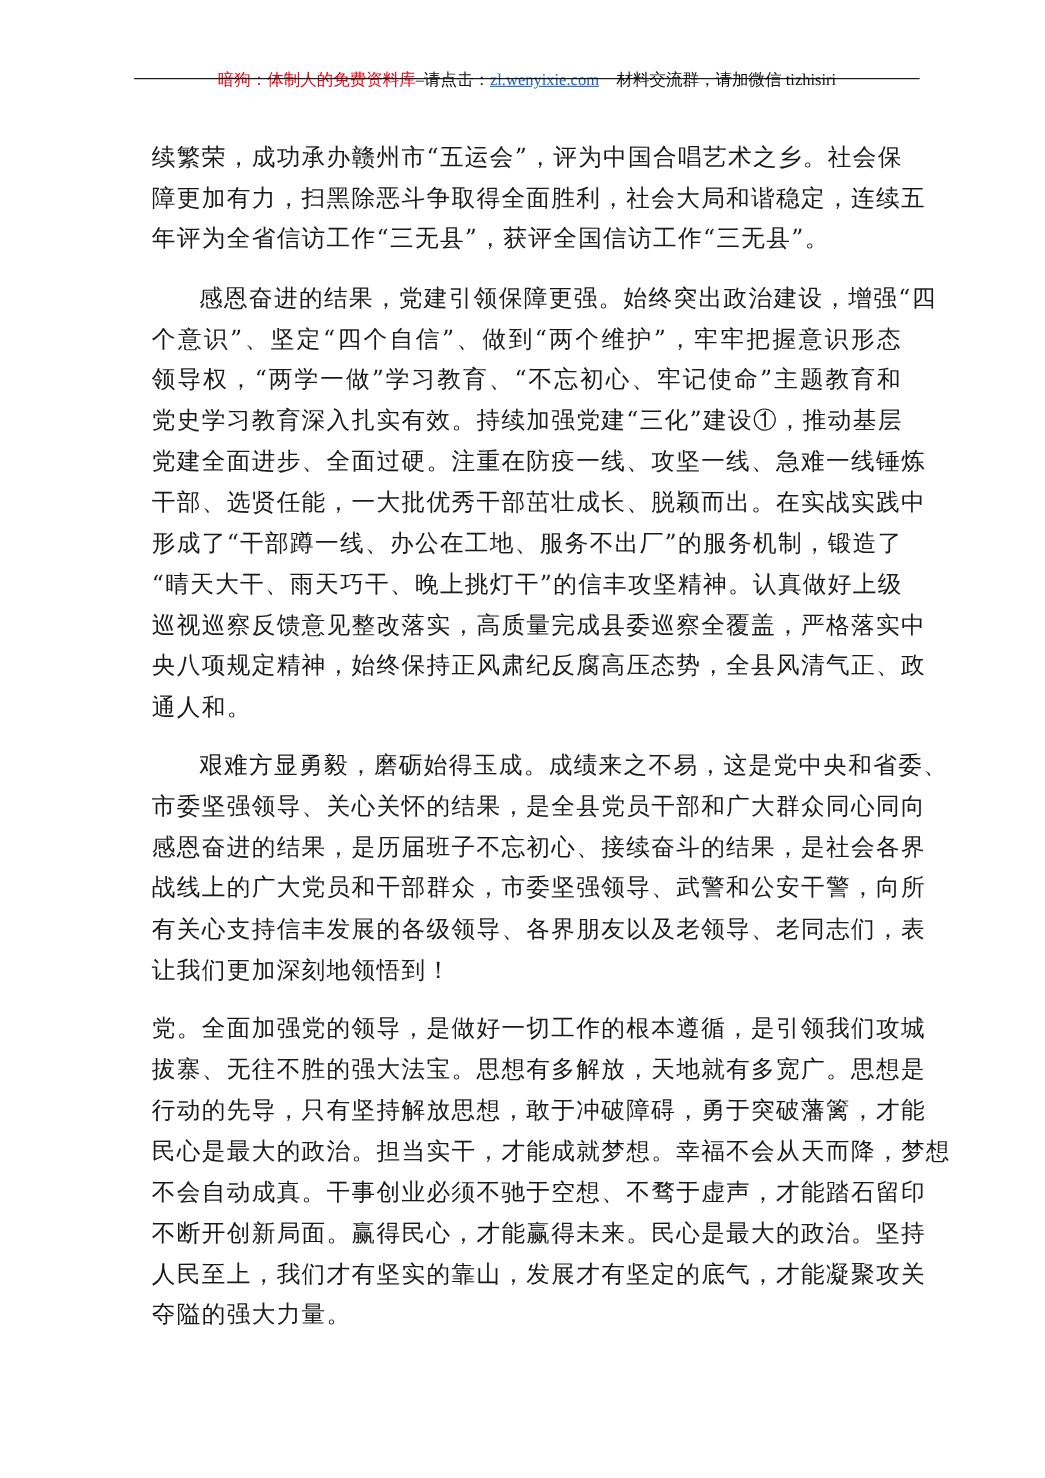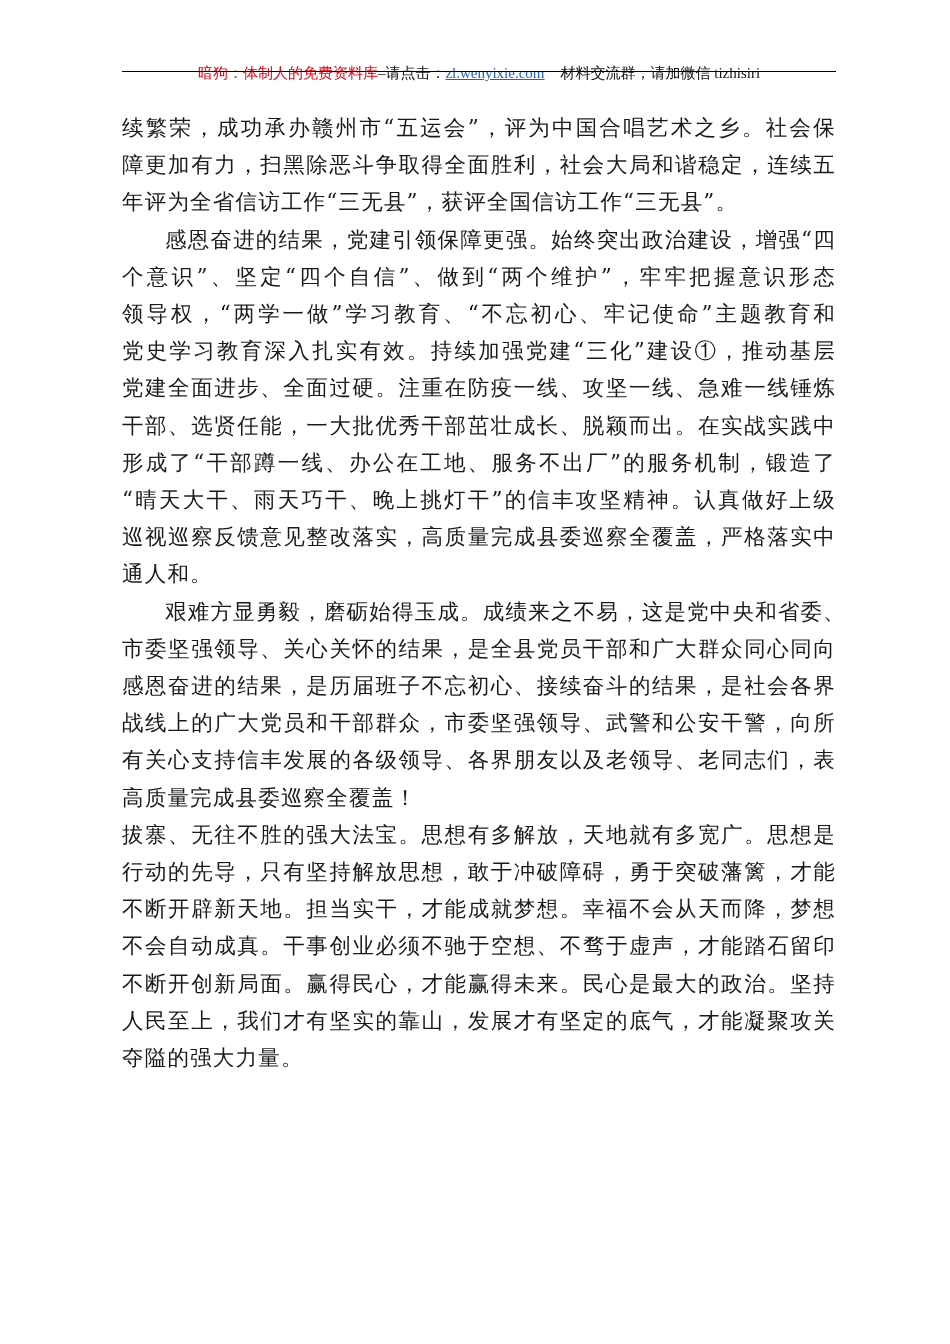--- a/index.html
+++ b/index.html
@@ -15,21 +15,21 @@
   .header .gap { display: inline-block; width: 16px; }
   .rule {
     position: absolute; left: 122px; top: 71px; width: 714px; height: 0;
     border-top: 1.3px solid #000000;
   }
   .content {
     position: absolute; left: 122px; top: 109px; width: 714px;
     font-family: "DejaVu Serif", serif; font-size: 21.5px; color: #1a1a1a;
     line-height: 37.2px; letter-spacing: 1.2px; text-align: justify;
   }
-  .content p { margin: 0; text-indent: 2em; }
+  .content p { margin: 16px; text-indent: 2em; }
   .content p.cont { text-indent: 0; }
   .line { display: block; white-space: nowrap; text-align-last: justify; }
   .line.last { text-align-last: left; }
 </style>
 </head>
 <body>
 
 <div class="header">
   <span class="red">暗狗：体制人的免费资料库</span><span class="black">–请点击：</span><span class="link">zl.wenyixie.com</span><span class="gap"></span><span class="black">材料交流群，请加微信 tizhisiri</span>
 </div>
@@ -44,32 +44,34 @@
   <p class="cont">
     <span class="line" style="padding-left:2em">感恩奋进的结果，党建引领保障更强。始终突出政治建设，增强“四</span>
     <span class="line">个意识”、坚定“四个自信”、做到“两个维护”，牢牢把握意识形态</span>
     <span class="line">领导权，“两学一做”学习教育、“不忘初心、牢记使命”主题教育和</span>
     <span class="line">党史学习教育深入扎实有效。持续加强党建“三化”建设①，推动基层</span>
     <span class="line">党建全面进步、全面过硬。注重在防疫一线、攻坚一线、急难一线锤炼</span>
     <span class="line">干部、选贤任能，一大批优秀干部茁壮成长、脱颖而出。在实战实践中</span>
     <span class="line">形成了“干部蹲一线、办公在工地、服务不出厂”的服务机制，锻造了</span>
     <span class="line">“晴天大干、雨天巧干、晚上挑灯干”的信丰攻坚精神。认真做好上级</span>
     <span class="line">巡视巡察反馈意见整改落实，高质量完成县委巡察全覆盖，严格落实中</span>
+    <span class="line">央八项规定精神，始终保持正风肃纪反腐高压态势，全县风清气正、政</span>
     <span class="line last">通人和。</span>
   </p>
   <p class="cont">
     <span class="line" style="padding-left:2em">艰难方显勇毅，磨砺始得玉成。成绩来之不易，这是党中央和省委、</span>
     <span class="line">市委坚强领导、关心关怀的结果，是全县党员干部和广大群众同心同向</span>
     <span class="line">感恩奋进的结果，是历届班子不忘初心、接续奋斗的结果，是社会各界</span>
     <span class="line">战线上的广大党员和干部群众，市委坚强领导、武警和公安干警，向所</span>
     <span class="line">有关心支持信丰发展的各级领导、各界朋友以及老领导、老同志们，表</span>
-    <span class="line last">高质量完成县委巡察全覆盖！</span>
+    <span class="line last">让我们更加深刻地领悟到！</span>
   </p>
   <p class="cont">
+    <span class="line">党。全面加强党的领导，是做好一切工作的根本遵循，是引领我们攻城</span>
     <span class="line">拔寨、无往不胜的强大法宝。思想有多解放，天地就有多宽广。思想是</span>
     <span class="line">行动的先导，只有坚持解放思想，敢于冲破障碍，勇于突破藩篱，才能</span>
-    <span class="line">不断开辟新天地。担当实干，才能成就梦想。幸福不会从天而降，梦想</span>
+    <span class="line">民心是最大的政治。担当实干，才能成就梦想。幸福不会从天而降，梦想</span>
     <span class="line">不会自动成真。干事创业必须不驰于空想、不骛于虚声，才能踏石留印</span>
     <span class="line">不断开创新局面。赢得民心，才能赢得未来。民心是最大的政治。坚持</span>
     <span class="line">人民至上，我们才有坚实的靠山，发展才有坚定的底气，才能凝聚攻关</span>
     <span class="line last">夺隘的强大力量。</span>
   </p>
 </div>
 
 </body></html>

